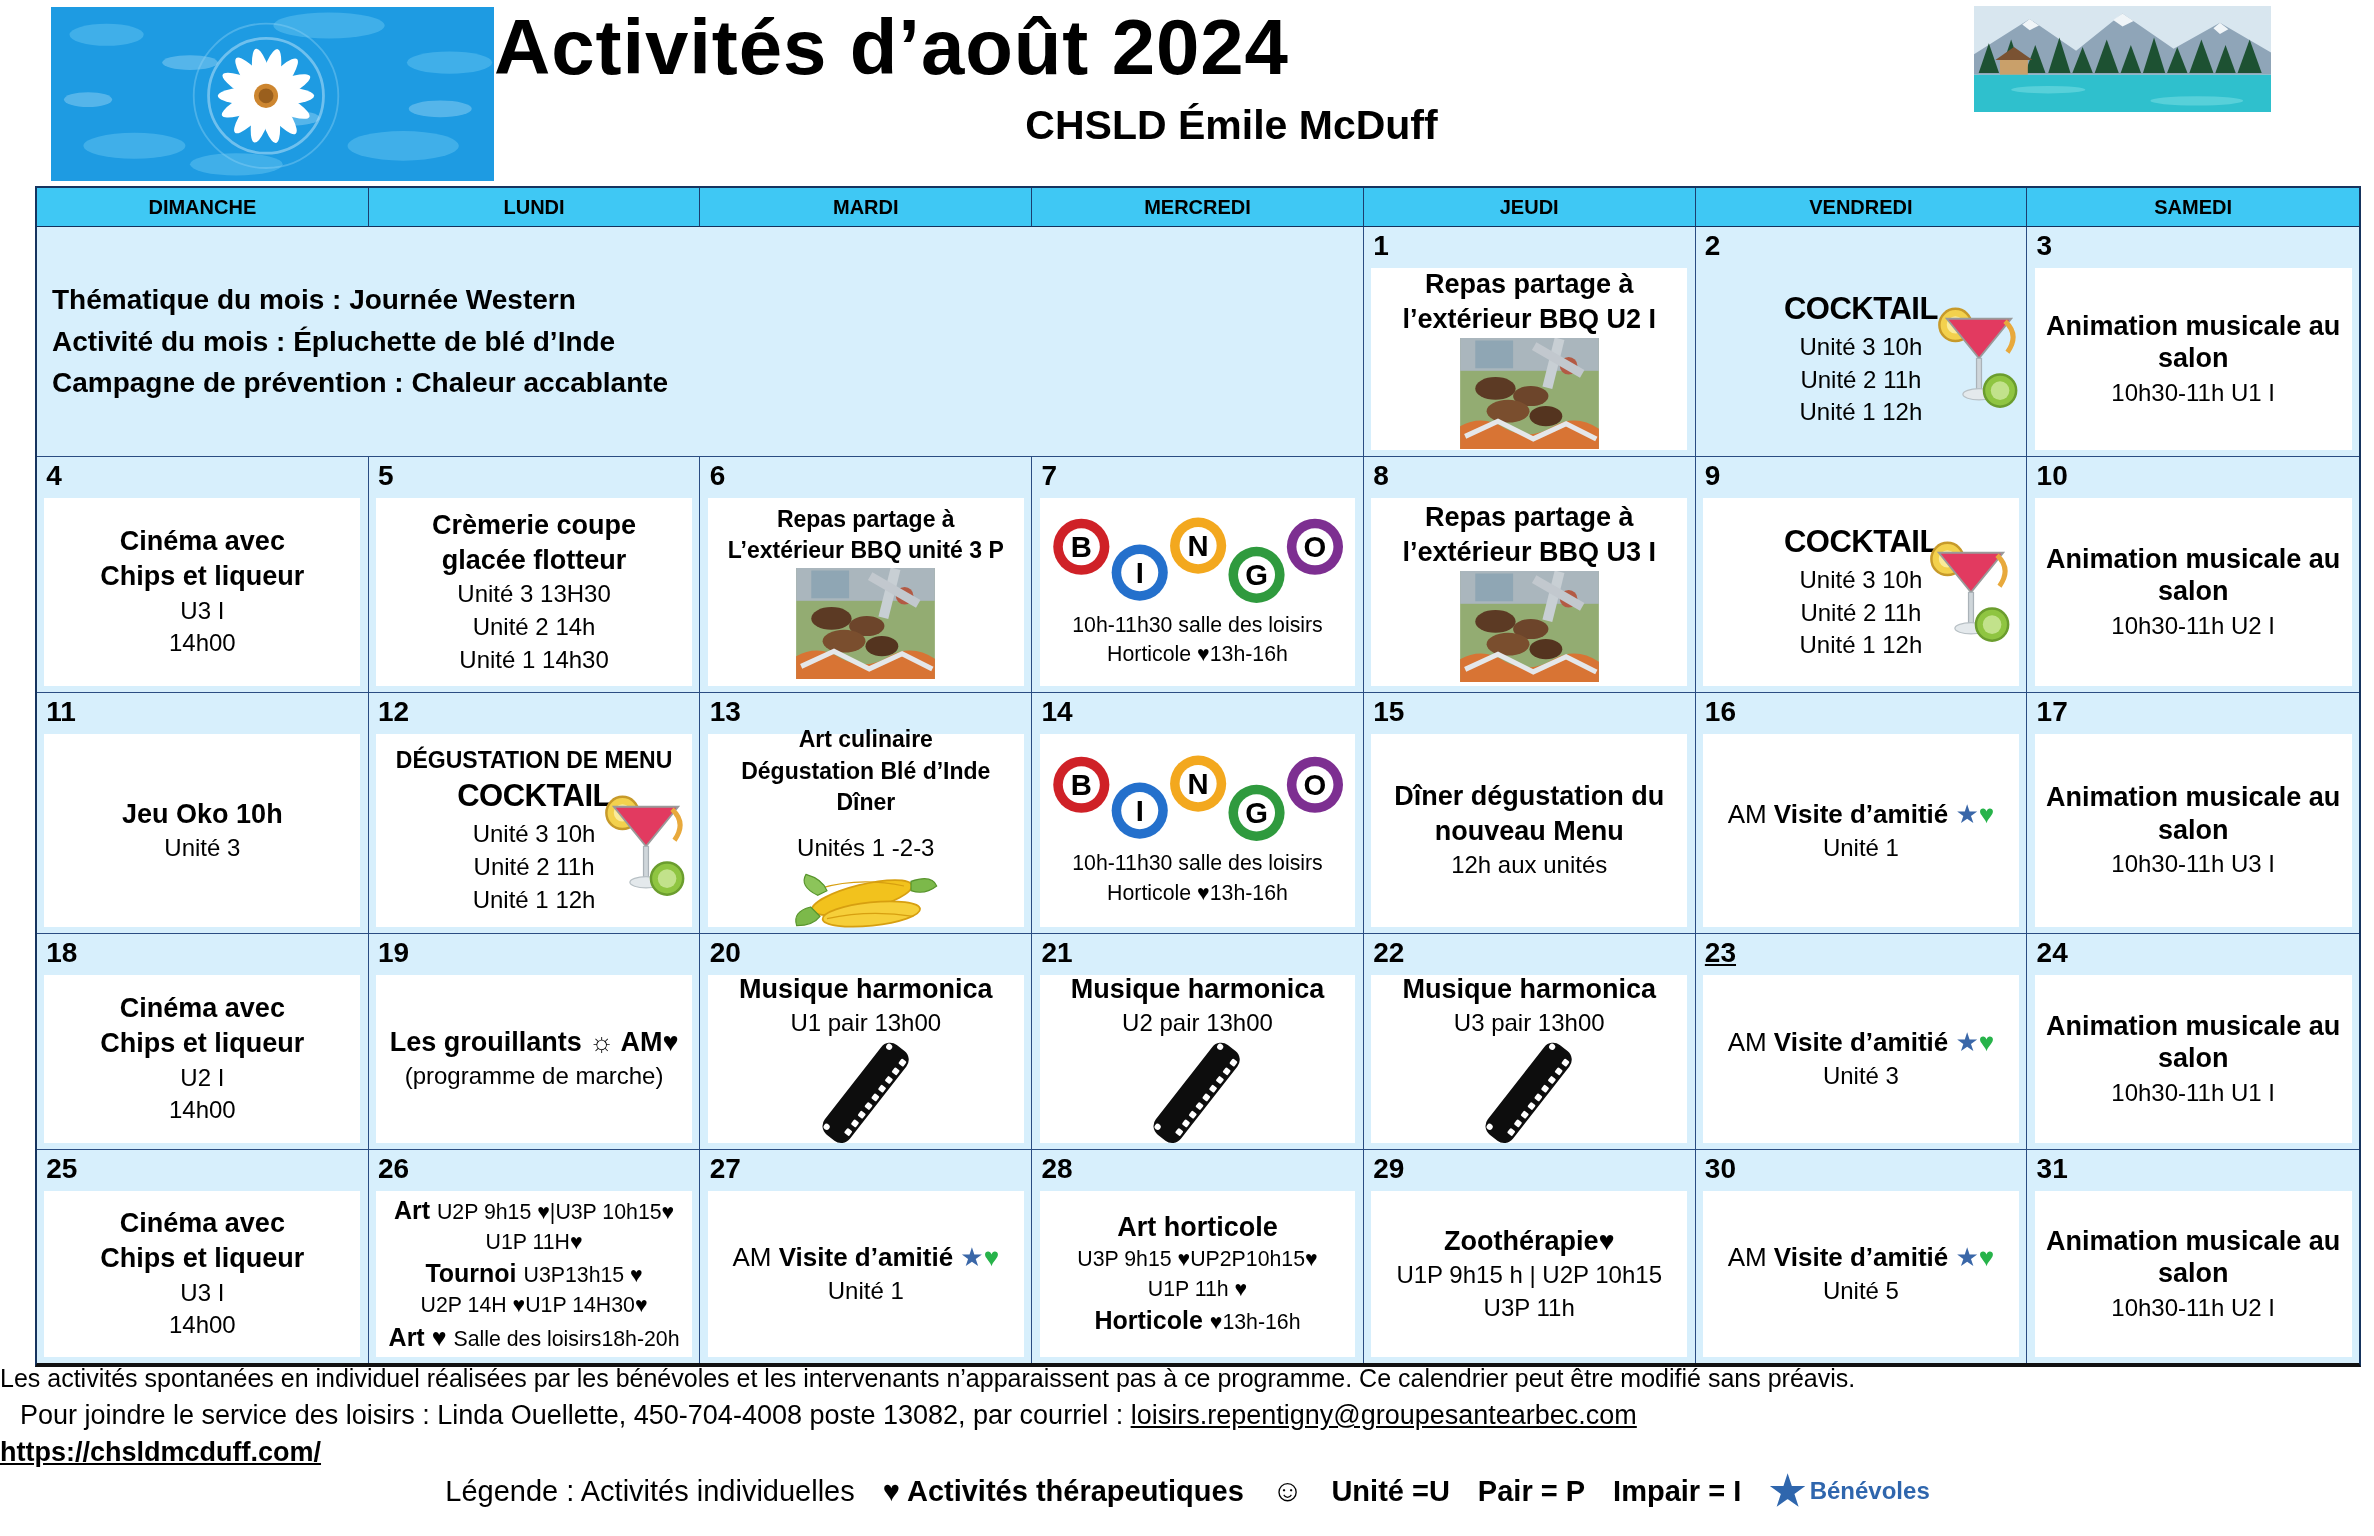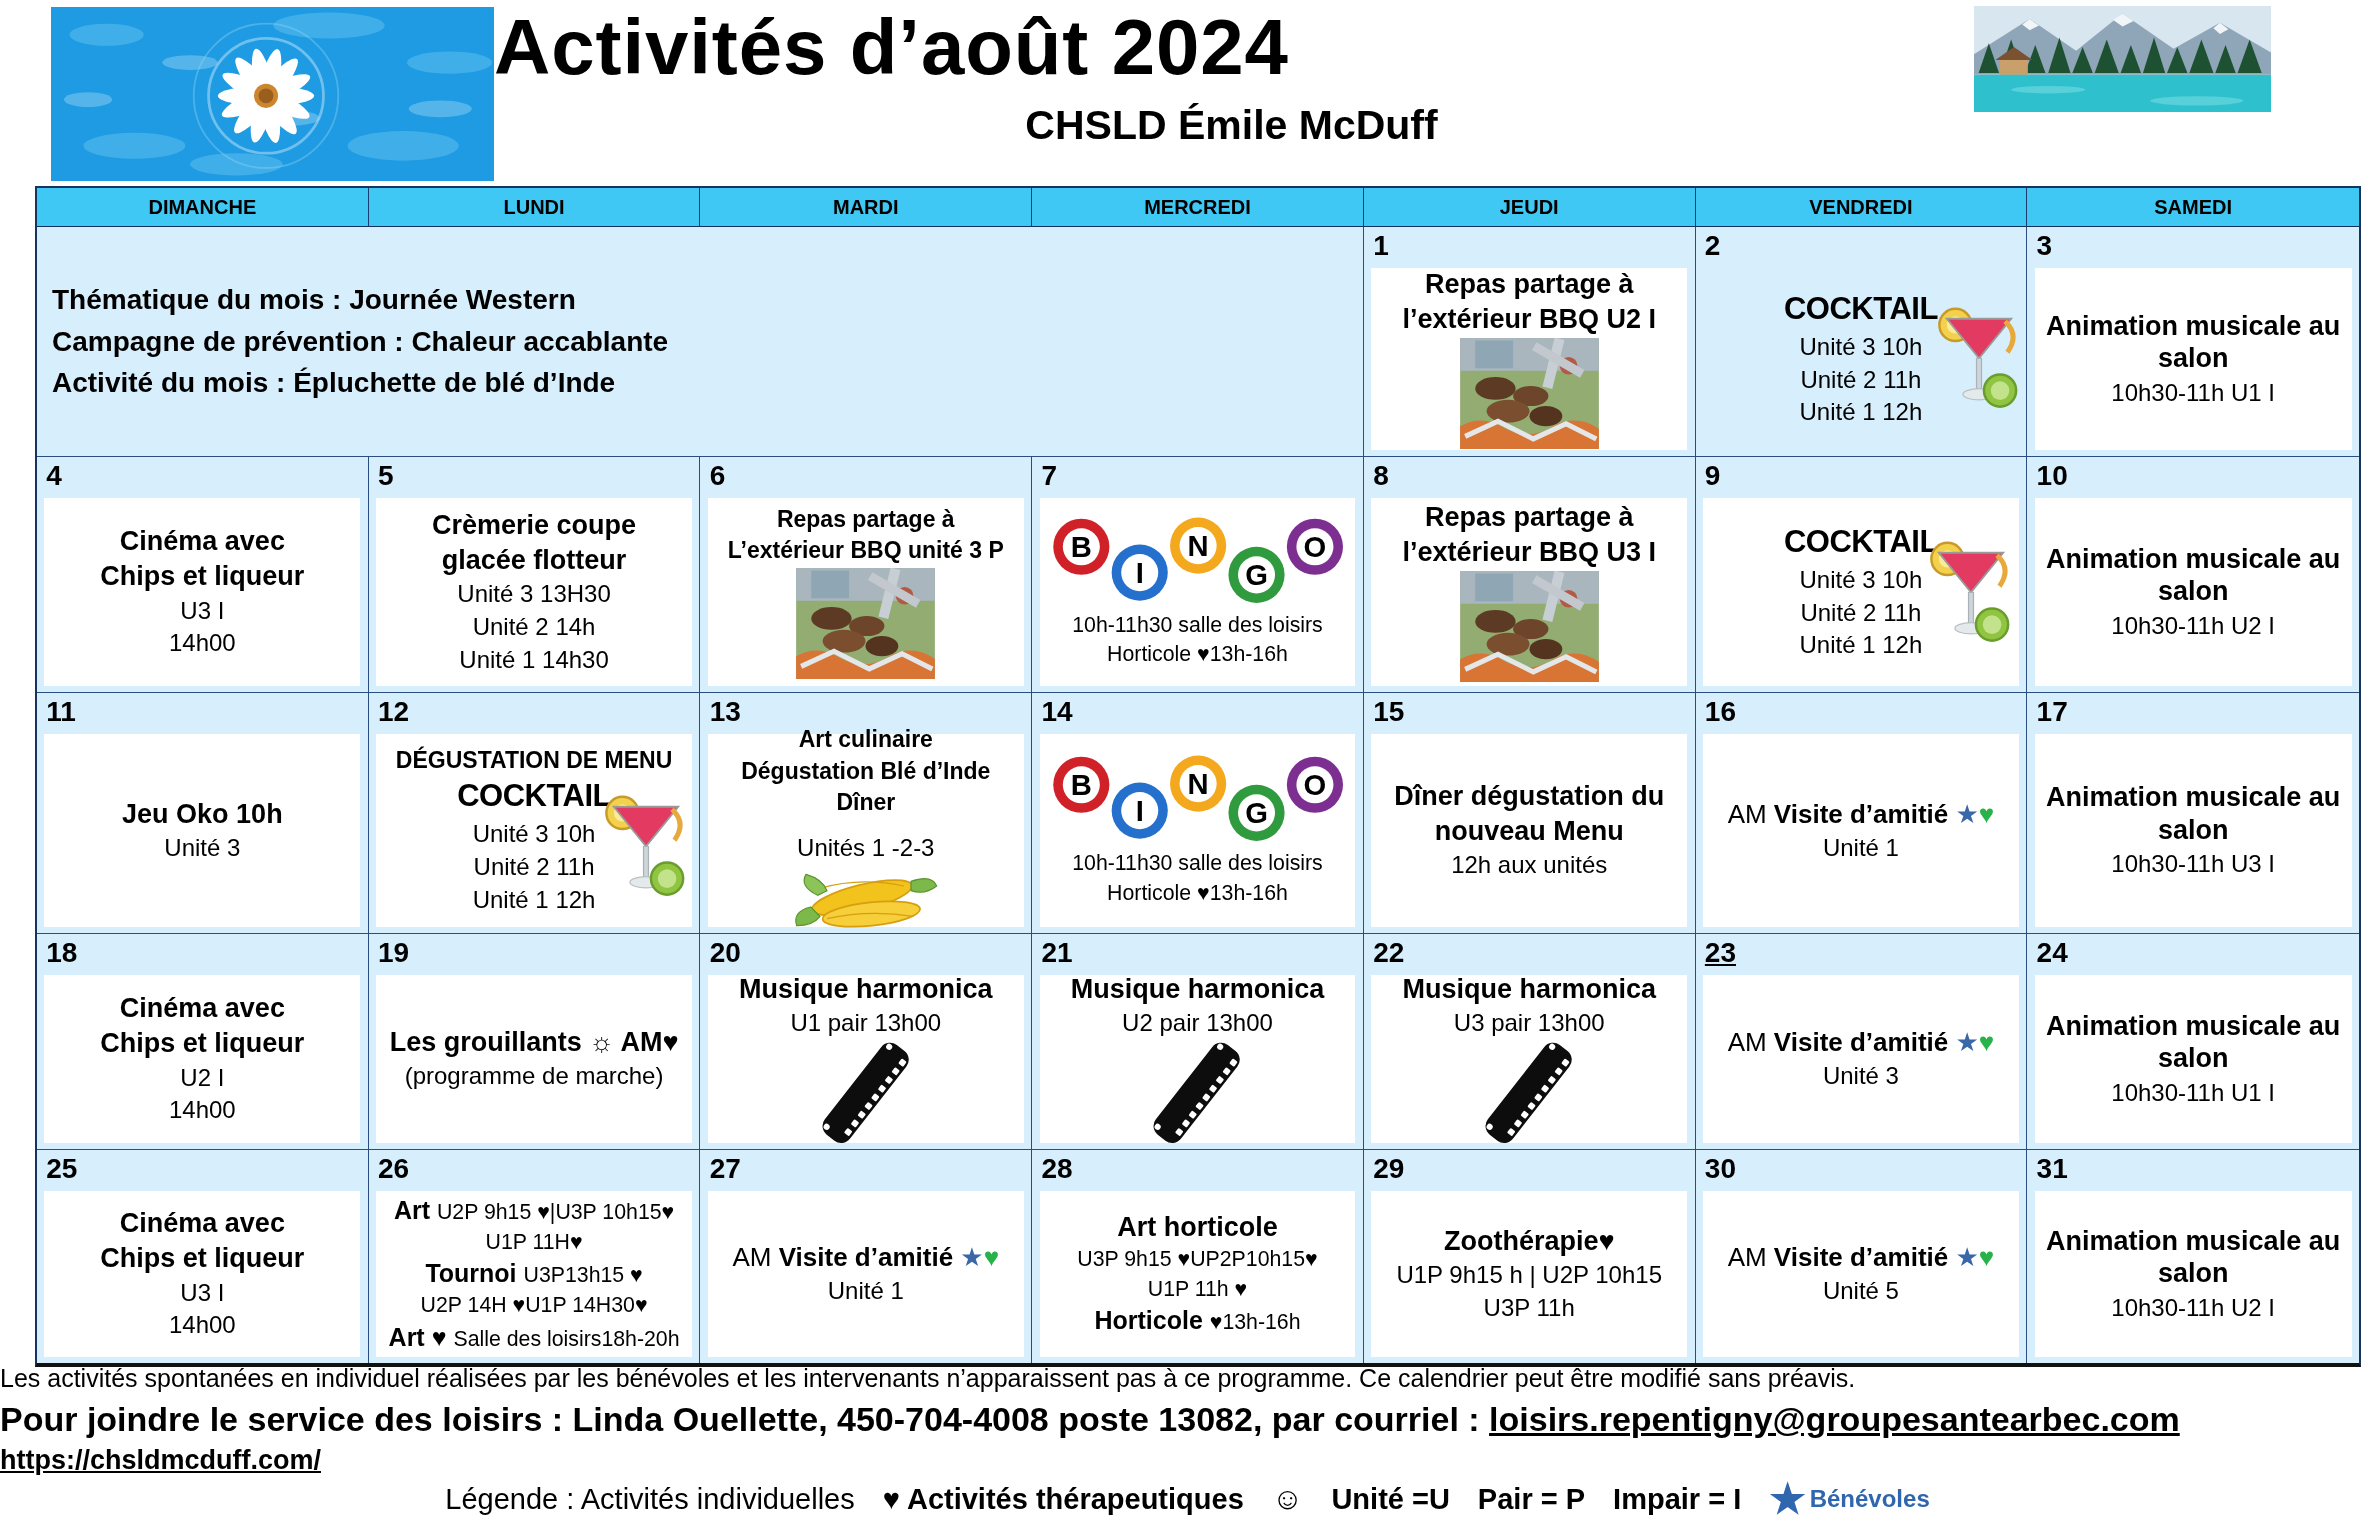--- a/index.html
+++ b/index.html
@@ -52,21 +52,21 @@
   .s-rs{font-weight:400;}
   .s-star{color:#3a67a8;}
   .s-heart{color:#27b34a;}
   .icon-center{display:block;}
   .icon-center svg{display:block;margin:0 auto;}
   .icon-right{position:absolute;right:3.7px;top:52%;transform:translateY(-50%);}
   .icon-right2{position:absolute;right:1.9px;top:60%;transform:translateY(-50%);}
   
   .ftr{position:absolute;left:0;top:1364px;width:2375px;text-align:left;}
   .f-note{font-size:25px;}
-  .f-contact{font-size:34px;font-weight:700;margin-top:7.4px;}
+  .f-contact{font-size:27px;font-weight:400;margin-top:7.4px;padding-left:20px;}
   .f-contact a,.f-site{color:#000;text-decoration:underline;}
   .f-site{display:inline-block;font-size:27px;font-weight:700;margin-top:5.6px;}
   .f-legend{margin-top:3px;font-size:29px;display:flex;justify-content:center;
     align-items:center;gap:28px;}
   .lg-reg{font-weight:400;}
   .lg-b{font-weight:700;}
   .lg-smiley{font-weight:400;font-size:31px;}
   .lg-benev{color:#2f66ad;font-weight:700;font-size:24px;display:flex;align-items:center;gap:3.7px;}
   .lg-benev .bstar{font-size:41px;line-height:1;color:#2f66ad;}
 </style>
@@ -141,22 +141,22 @@
 <div class="cal">
   <div class="wd">DIMANCHE</div>
   <div class="wd">LUNDI</div>
   <div class="wd">MARDI</div>
   <div class="wd">MERCREDI</div>
   <div class="wd">JEUDI</div>
   <div class="wd">VENDREDI</div>
   <div class="wd last">SAMEDI</div>
   <div class="theme">
     <div class="tl">Thématique du mois : Journée Western</div>
+    <div class="tl">Activité du mois : Épluchette de blé d’Inde</div>
     <div class="tl">Campagne de prévention : Chaleur accablante</div>
-    <div class="tl">Activité du mois : Épluchette de blé d’Inde</div>
   </div>
 
 <div class="day" style="grid-area: 2 / 5;">
       <div class="num">1</div>
       <div class="box">
         <div class="line l-t">Repas partage à</div>
         <div class="line l-t">l’extérieur BBQ U2 I</div>
         <div class="icon-center">
           <svg width="139" height="111" viewBox="0 0 110 88">
             <rect width="110" height="88" fill="#93ac72"></rect>

